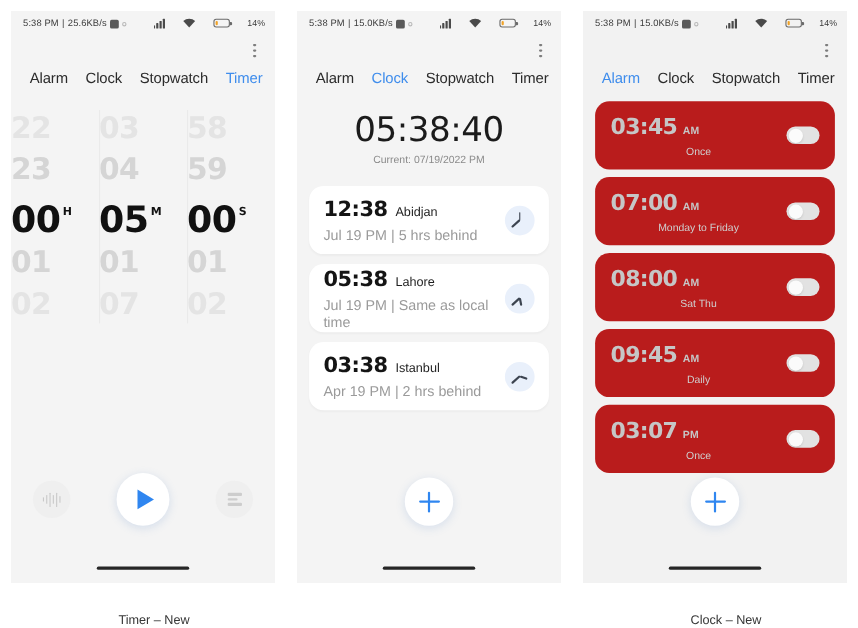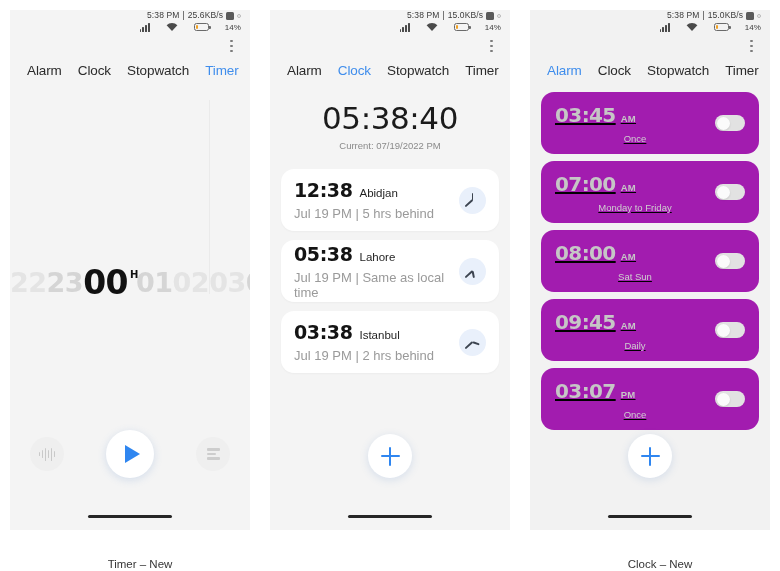--- a/index.html
+++ b/index.html
@@ -30,27 +30,26 @@
     height: 520px;
     background: #f4f4f4;
     overflow: hidden;
   }
   .phone.alarms { background: #f2f2f2; }
 
   
   .statusbar {
     height: 22px;
     display: flex;
-    align-items: flex-end;
+    align-items: center;
     justify-content: space-between;
     padding: 0 9px 0 11px;
     font-size: 8.5px;
     color: #3b3b3b;
     letter-spacing: .1px;
-    flex-direction: column;
   }
   .sb-left { display: flex; align-items: center; gap: 3px; white-space: nowrap; }
   .sb-datasaver {
     display: inline-block; width: 8px; height: 8px;
     background: #5a5a5a; border-radius: 1.5px;
     position: relative; top: 1px;
   }
   .sb-dot {
     display: inline-block; width: 4px; height: 4px;
     border: 1px solid #b9b9b9; border-radius: 50%;
@@ -95,21 +94,21 @@
 
   
   .picker {
     position: relative;
     margin-top: 14px;
     height: 210px;
     display: flex;
   }
   .pcol {
     flex: 1;
-    display: flex; align-items: flex-end;
+    display: flex; flex-direction: column; align-items: flex-start;
     justify-content: center;
     position: relative;
   }
   .pcol + .pcol::before {
     content: ""; position: absolute; left: 0; top: 8px; bottom: 8px;
     width: 1px; background: #eaeaea;
   }
   .pitem {
     height: 38px; line-height: 38px;
     font-size: 27px; font-weight: 700;
@@ -221,27 +220,26 @@
   }
   .plus-fab .v, .plus-fab .h {
     position: absolute; background: #2f86f0; border-radius: 1px;
   }
   .plus-fab .v { width: 2.6px; height: 19px; }
   .plus-fab .h { width: 19px; height: 2.6px; }
 
   
   .al-list { margin-top: 14px; padding: 0 11px; }
   .al-card {
-    background: #a21caf;
+    background: #b91c1c;
     border-radius: 13px;
     height: 62px;
     margin-bottom: 7px;
     display: flex; align-items: center;
     padding: 0 14px;
-    text-decoration: underline;
   }
   .al-main { flex: 1; }
   .al-row1 { display: flex; align-items: baseline; gap: 5px; }
   .al-time {
     font-size: 20px; font-weight: 700; color: #c6c6c6; letter-spacing: -.6px;
     font-family: "DejaVu Sans", sans-serif;
   }
   .al-mer { font-size: 9.5px; font-weight: 700; color: #c6c6c6; letter-spacing: .3px; }
   .al-rep { font-size: 9.5px; color: #cfcfcf; margin-top: 6px; text-align: center; }
   .al-toggle {
@@ -455,21 +453,21 @@
             <span class="hand m" style="transform:rotate(228deg)"></span>
           </div>
         </div>
 
         <div class="wc-card">
           <div class="wc-main">
             <div class="wc-row1">
               <span class="wc-time">03:38</span>
               <span class="wc-city">Istanbul</span>
             </div>
-            <div class="wc-row2">Jul 19 PM  |  2 hrs behind</div>
+            <div class="wc-row2">Apr 19 PM  |  2 hrs behind</div>
           </div>
           <div class="wc-dial">
             <span class="hand h" style="transform:rotate(109deg)"></span>
             <span class="hand m" style="transform:rotate(228deg)"></span>
           </div>
         </div>
 
       </div>
 
       <div class="plus-fab">
@@ -548,21 +546,21 @@
           </div>
           <div class="al-toggle"></div>
         </div>
 
         <div class="al-card">
           <div class="al-main">
             <div class="al-row1">
               <span class="al-time">08:00</span>
               <span class="al-mer">AM</span>
             </div>
-            <div class="al-rep">Sat Sun</div>
+            <div class="al-rep">Sat Thu</div>
           </div>
           <div class="al-toggle"></div>
         </div>
 
         <div class="al-card">
           <div class="al-main">
             <div class="al-row1">
               <span class="al-time">09:45</span>
               <span class="al-mer">AM</span>
             </div>

